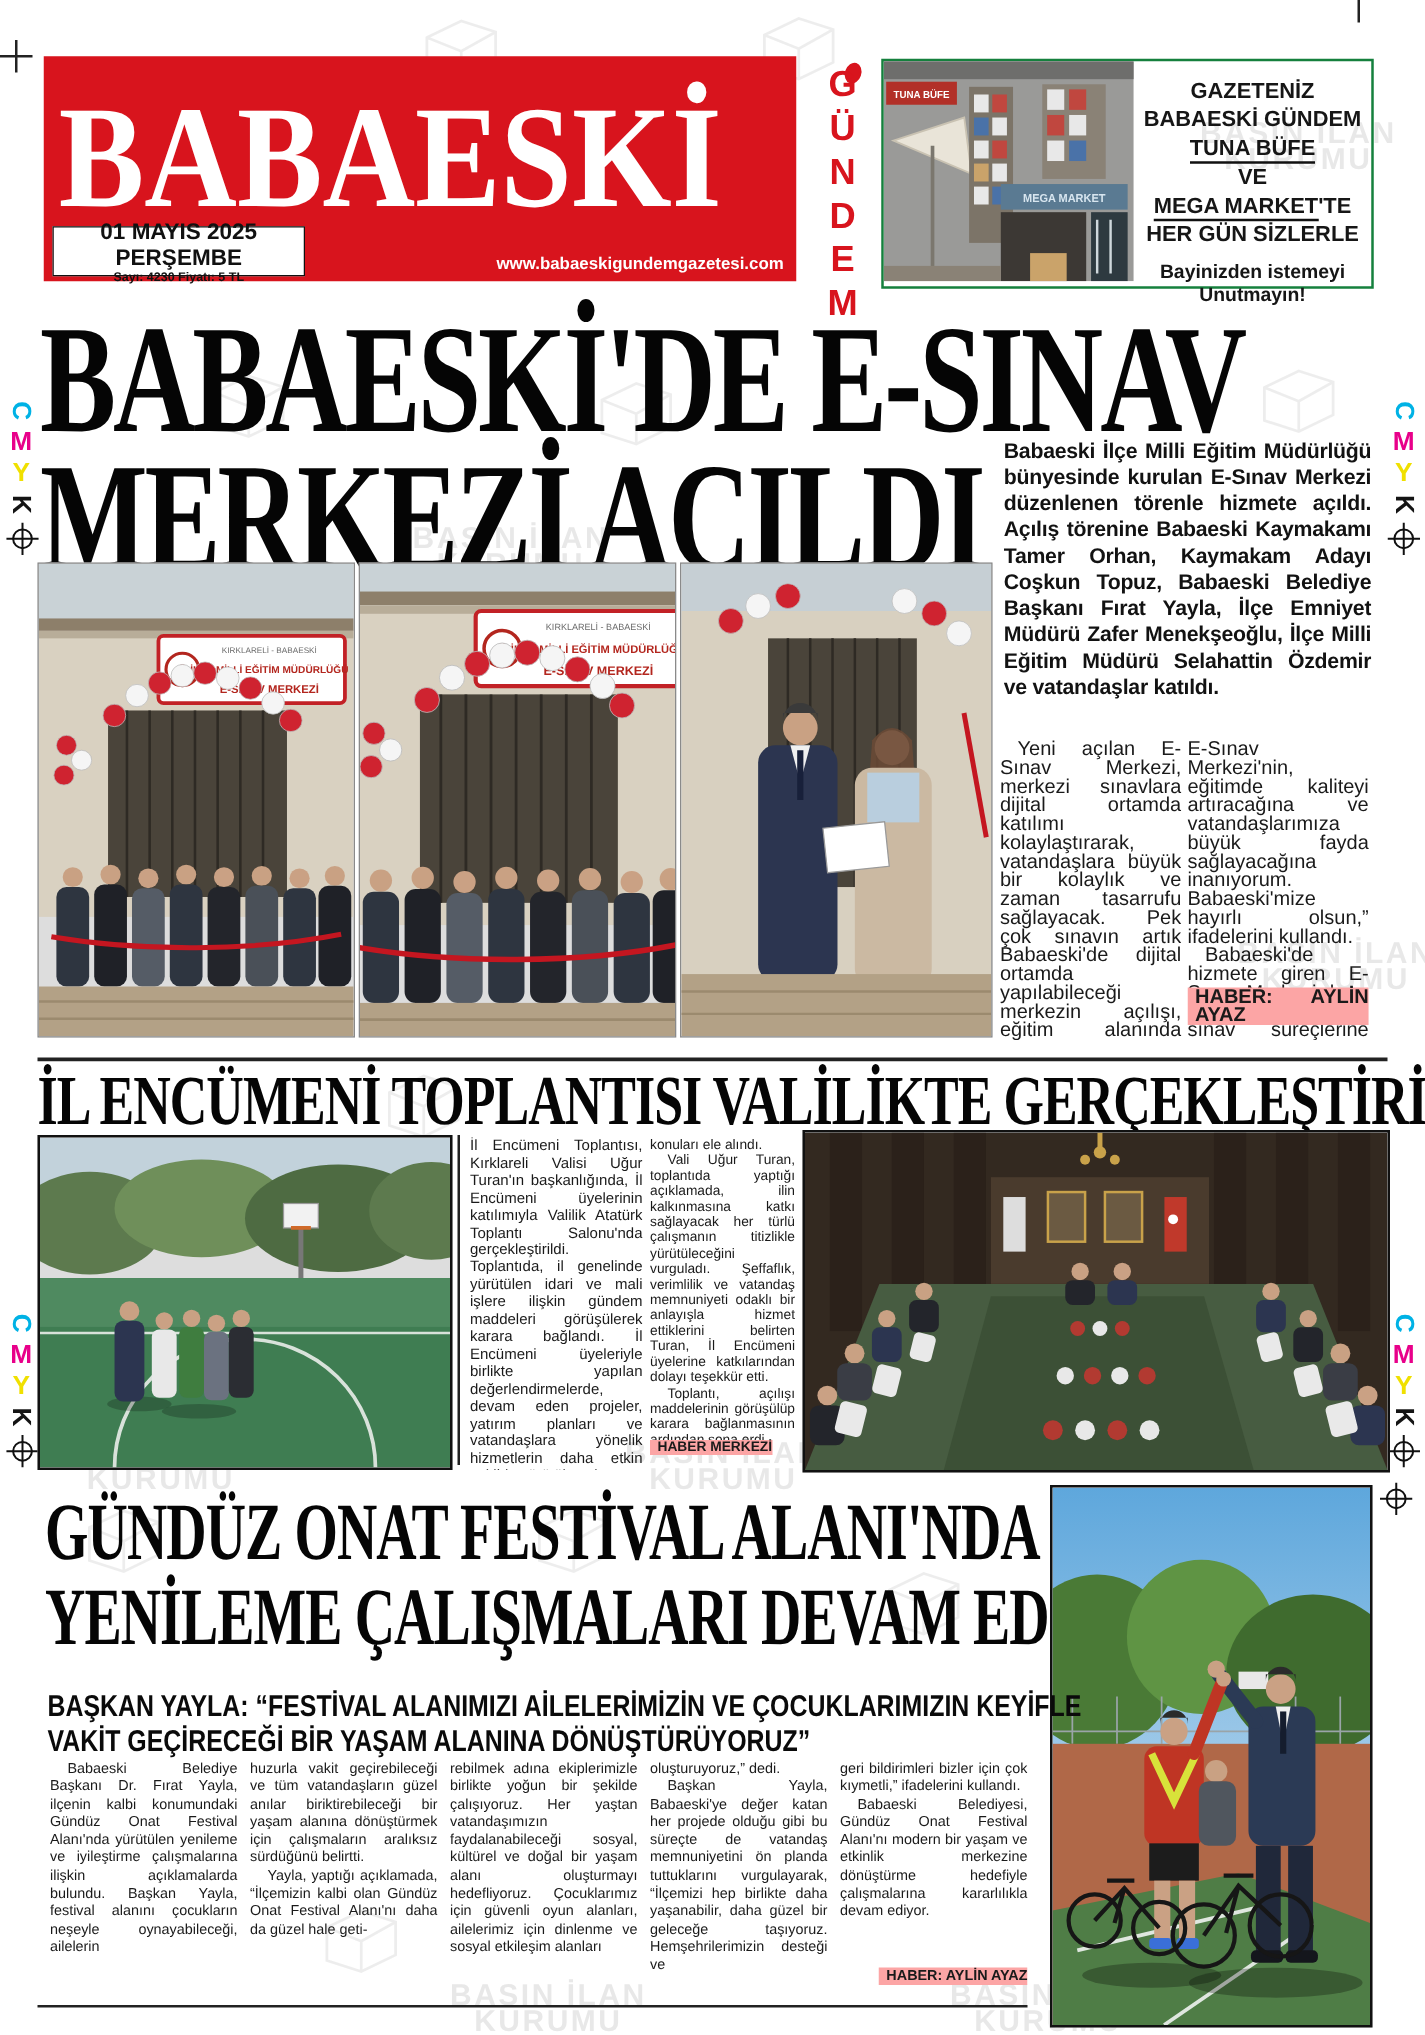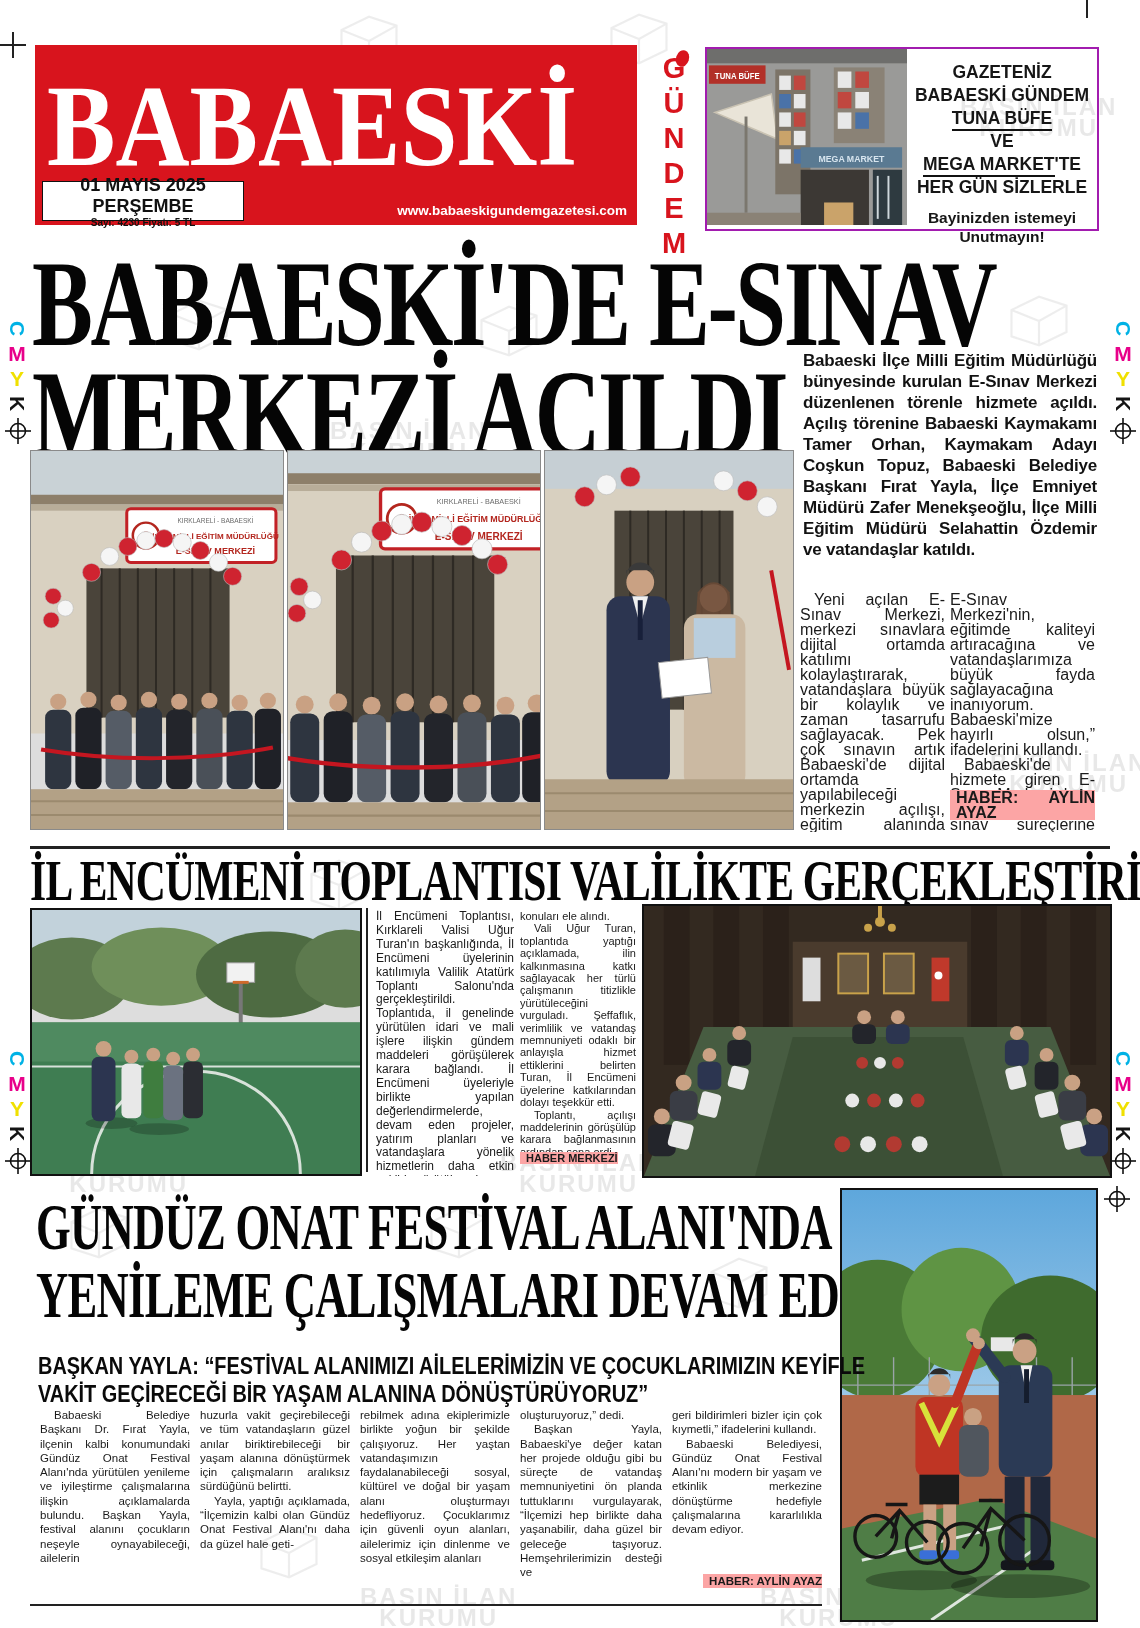--- a/index.html
+++ b/index.html
@@ -33,21 +33,21 @@
   .mh-subtitle{right:8px;top:128px;color:#fff;font-family:"Liberation Serif",serif;
       font-weight:700;font-size:24px;white-space:nowrap;}
   .mh-site{right:10px;top:158px;color:#fff;font-weight:700;font-size:13.5px;}
   .gundem{left:648px;top:52px;width:52px;height:172px;color:#d8141d;font-weight:700;
       font-size:29px;writing-mode:vertical-rl;text-orientation:upright;letter-spacing:3px;
       font-family:"Liberation Sans",sans-serif;line-height:52px;text-align:center;}
   .gundem-dot{left:676px;top:50px;width:13px;height:17px;background:#d8141d;border-radius:50%;
       transform:rotate(18deg);}
 
   
-  .adbox{left:705px;top:47px;width:390px;height:180px;border:2px solid #a21caf;display:flex;}
+  .adbox{left:705px;top:47px;width:390px;height:180px;border:2px solid #15803d;display:flex;}
   .ad-photo{width:200px;height:176px;flex:none;}
   .ad-text{flex:1;text-align:center;padding-top:12px;font-weight:700;color:#161616;}
   .ad-text .a{font-size:17.5px;line-height:23px;}
   .ad-text .u{border-bottom:2.5px solid #111;padding-bottom:1px;}
   .ad-text .b{font-size:15.5px;line-height:19px;margin-top:9px;}
 
   
   .hl{font-family:"Liberation Serif",serif;font-weight:700;color:#050505;white-space:nowrap;
       transform-origin:0 0;line-height:1;}
   .hl1{font-size:110px;letter-spacing:-3px;transform:scale(.83,1.12);}

